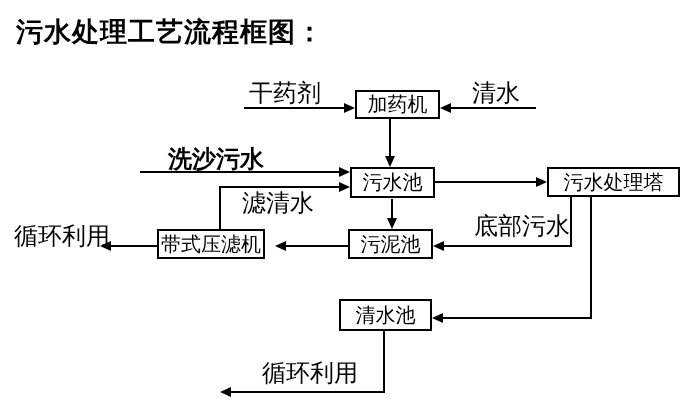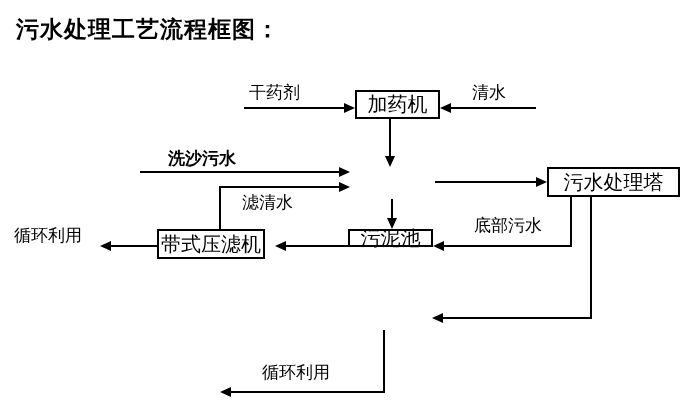--- a/index.html
+++ b/index.html
@@ -3,48 +3,50 @@
 <meta charset="utf-8">
 <style>
   html,body{margin:0;padding:0;background:#fff;}
   .canvas{
     position:relative; width:700px; height:420px; background:#ffffff;
     font-family:"Liberation Sans","DejaVu Sans",sans-serif; color:#000;
     overflow:hidden;
   }
   .title{
     position:absolute; left:16px; top:14px; margin:0;
-    font-size:23px; font-weight:bold; letter-spacing:1px; white-space:nowrap;
+    font-size:27px; font-weight:bold; letter-spacing:1px; white-space:nowrap;
   }
   .node{
     position:absolute; box-sizing:border-box; border:2px solid #000; background:#fff;
     display:flex; align-items:center; justify-content:center;
     font-size:20px; white-space:nowrap; z-index:2;
   }
   .lbl{
-    position:absolute; font-size:17px; line-height:22px; white-space:nowrap; z-index:3;
+    position:absolute; font-size:24px; line-height:22px; white-space:nowrap; z-index:3;
   }
   .hline{position:absolute; height:2px; background:#000; z-index:1;}
   .vline{position:absolute; width:2px; background:#000; z-index:1;}
   .arr{position:absolute; width:0; height:0; z-index:2;}
   .arr.right{border-top:5px solid transparent;border-bottom:5px solid transparent;border-left:11px solid #000;}
   .arr.left{border-top:5px solid transparent;border-bottom:5px solid transparent;border-right:11px solid #000;}
   .arr.down{border-left:5px solid transparent;border-right:5px solid transparent;border-top:11px solid #000;}
 </style>
 </head>
 <body>
 
 <div class="canvas">
 
   <h1 class="title">污水处理工艺流程框图：</h1>
 
   <div class="node" style="left:355px;top:90px;width:85px;height:29px;">加药机</div>
+  <div class="node" style="left:350px;top:167px;width:85px;height:31px;">污水池</div>
   <div class="node" style="left:547px;top:167px;width:133px;height:30px;">污水处理塔</div>
-  <div class="node" style="left:348px;top:229px;width:85px;height:18px;">污泥池</div>
+  <div class="node" style="left:348px;top:229px;width:85px;height:30px;">污泥池</div>
   <div class="node" style="left:157px;top:229px;width:108px;height:30px;">带式压滤机</div>
+  <div class="node" style="left:339px;top:299px;width:93px;height:32px;">清水池</div>
 
   <div class="lbl" style="left:249px;top:82px;">干药剂</div>
   <div class="lbl" style="left:472px;top:82px;">清水</div>
   <div class="lbl" style="left:168px;top:148px;font-weight:bold;">洗沙污水</div>
   <div class="lbl" style="left:242px;top:192px;">滤清水</div>
   <div class="lbl" style="left:474px;top:215px;text-align:center;">底部污水</div>
   <div class="lbl" style="left:14px;top:225px;">循环利用</div>
   <div class="lbl" style="left:262px;top:362px;">循环利用</div>
 
   <div class="hline" style="left:244px;top:107px;width:101px;"></div>

